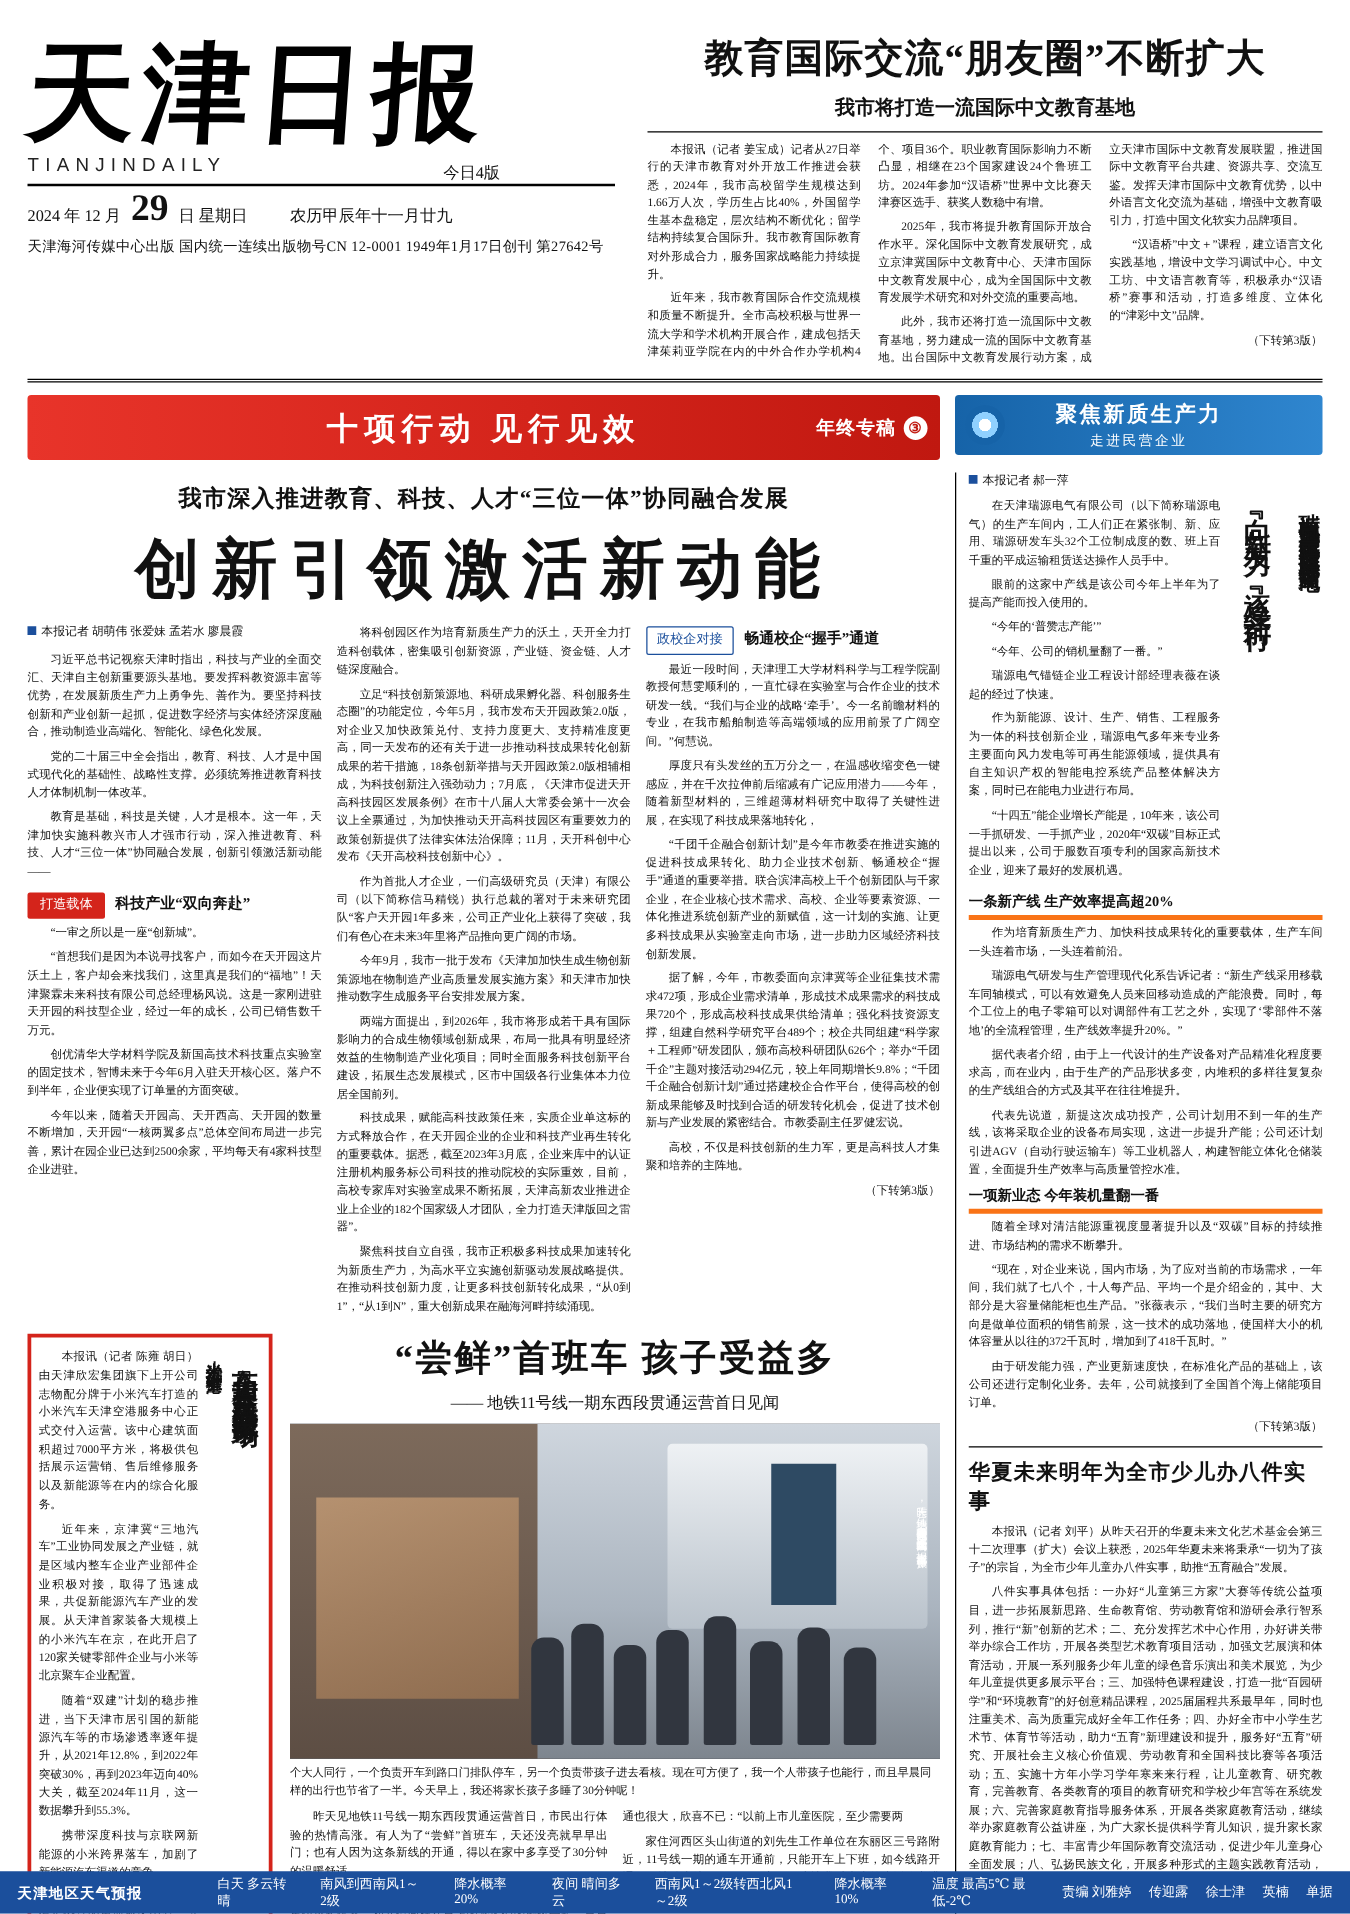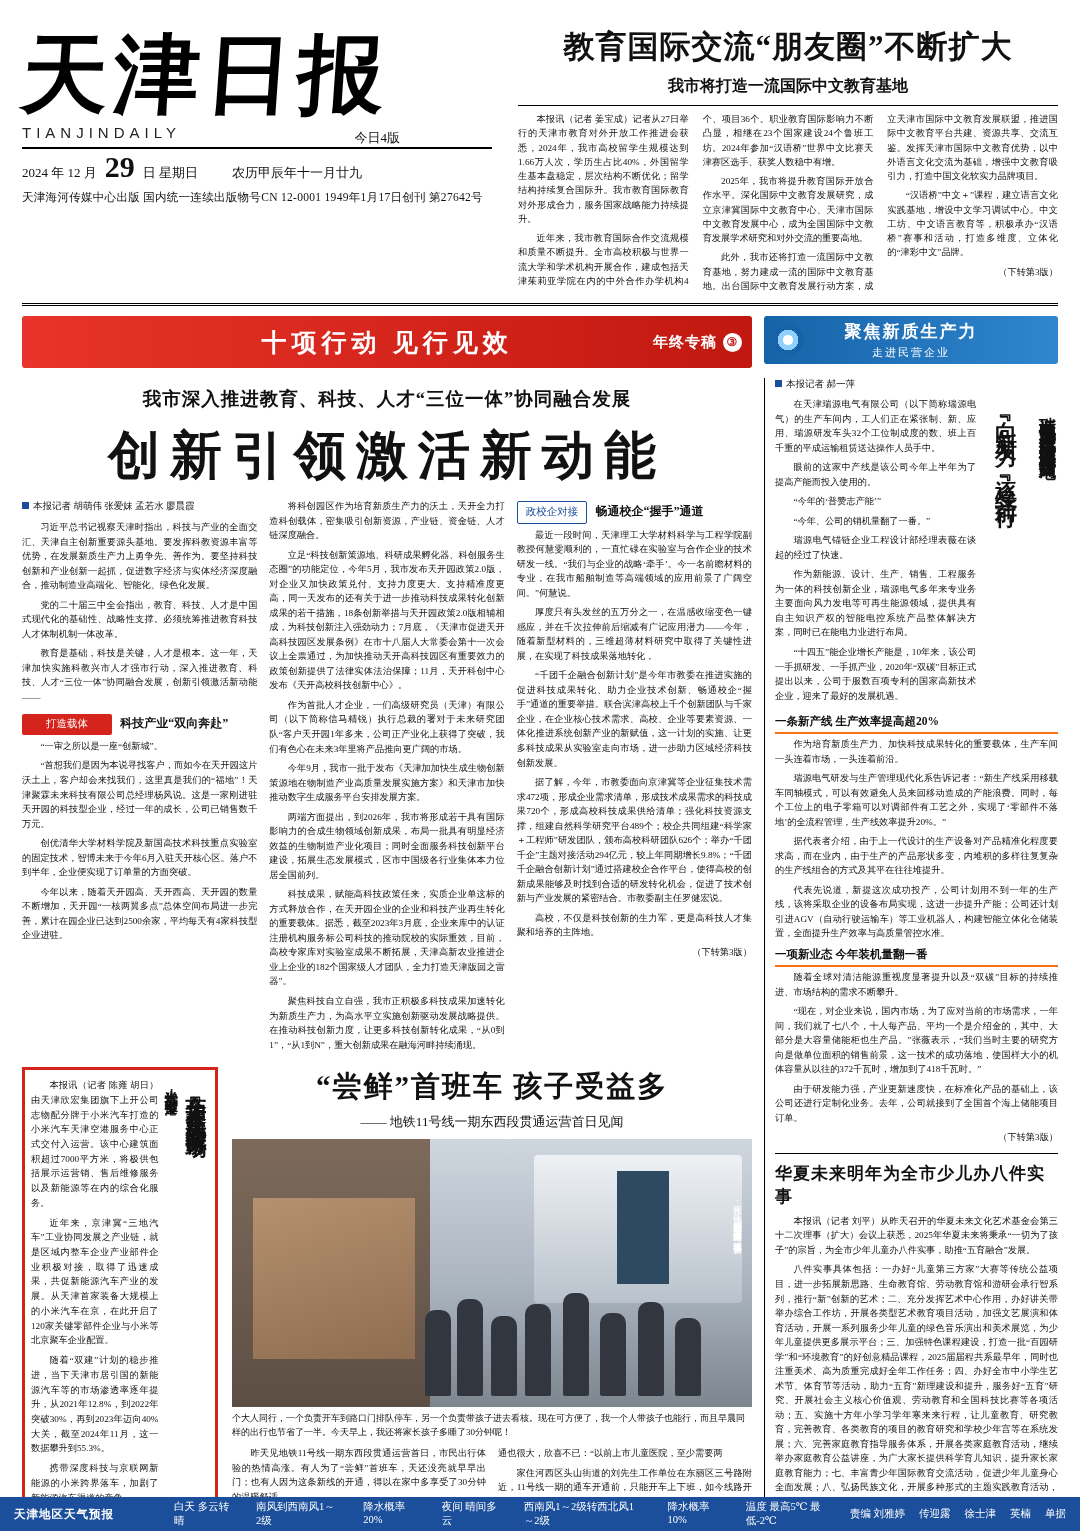--- a/index.html
+++ b/index.html
@@ -92,21 +92,21 @@
     text-align:center; font-size:52px; font-weight:bold; letter-spacing:10px;
     margin:10px 0 4px;
   }
   .three { display:flex; gap:12px; margin-top:8px; }
   .three > div { flex:1; font-size:9.2px; line-height:1.58; text-align:justify; }
   .three p { margin:0 0 5px; text-indent:2em; }
   .byline { font-size:9.5px; margin-bottom:6px; }
   .byline .sq { display:inline-block; width:7px; height:7px; background:#1b4f9c; margin-right:4px; }
   .subhead-red {
     display:inline-block; background:#d4241b; color:#fff; font-size:10.5px;
-    padding:2px 24px; border-radius:2px; margin:5px 0 4px;
+    padding:2px 10px; border-radius:2px; margin:5px 0 4px;
   }
   .subhead-blue {
     display:inline-block; border:1px solid #1b4f9c; color:#1b4f9c; font-size:10.5px;
     padding:2px 8px; border-radius:2px; margin:2px 0 4px;
   }
 
   
   .bottom-left { display:flex; gap:10px; margin-top:10px; }
   .redbox {
     width:196px; border:3px solid #d4241b; padding:8px 6px; position:relative;
@@ -145,33 +145,33 @@
     color:#fff; line-height:1.5; writing-mode:vertical-rl; height:200px;
   }
   .cap-note { font-size:9px; line-height:1.55; margin-top:5px; }
   .two-col { column-count:2; column-gap:12px; font-size:9.2px; line-height:1.58; text-align:justify; margin-top:6px;}
   .two-col p { margin:0 0 5px; text-indent:2em; }
 
   .hr-black { border-top:1px solid #000; margin:8px 0; }
 
   
   .rc-vert {
-    display:flex; flex-direction:row-reverse; gap:15px; align-items:center;
+    display:flex; flex-direction:row-reverse; gap:15px; align-items:flex-start;
   }
   .rc-vert .v1 {
     writing-mode:vertical-rl; text-orientation:upright; font-size:17px;
     font-weight:bold; letter-spacing:2px; line-height:1.3; height:300px;
   }
   .rc-vert .v2 {
     writing-mode:vertical-rl; text-orientation:upright; font-size:22px;
     font-weight:bold; letter-spacing:5px; line-height:1.35; height:300px; color:#111;
   }
   .rc-body { font-size:9.2px; line-height:1.58; text-align:justify; flex:1;}
   .rc-body p { margin:0 0 5px; text-indent:2em;}
-  .rc-sub { font-size:11.5px; font-weight:bold; margin:6px 0 3px; border-bottom:2px solid #f97316; padding-bottom:3px;}
+  .rc-sub { font-size:11.5px; font-weight:bold; margin:6px 0 3px; border-bottom:4px solid #f97316; padding-bottom:3px;}
   .rc-title { font-size:17px; font-weight:bold; margin:8px 0 5px; letter-spacing:1px;}
 
   
   .footer {
     position:absolute; left:0; right:0; bottom:0; height:34px;
     background:#1b4f9c; color:#fff; display:flex; align-items:center;
     font-size:10.5px; padding:0 14px; gap:12px;
   }
   .footer .f-title { font-weight:bold; font-size:11.5px; letter-spacing:1px;}
   .footer .f-items { display:flex; gap:25px; flex:1;padding-left:48px; }

